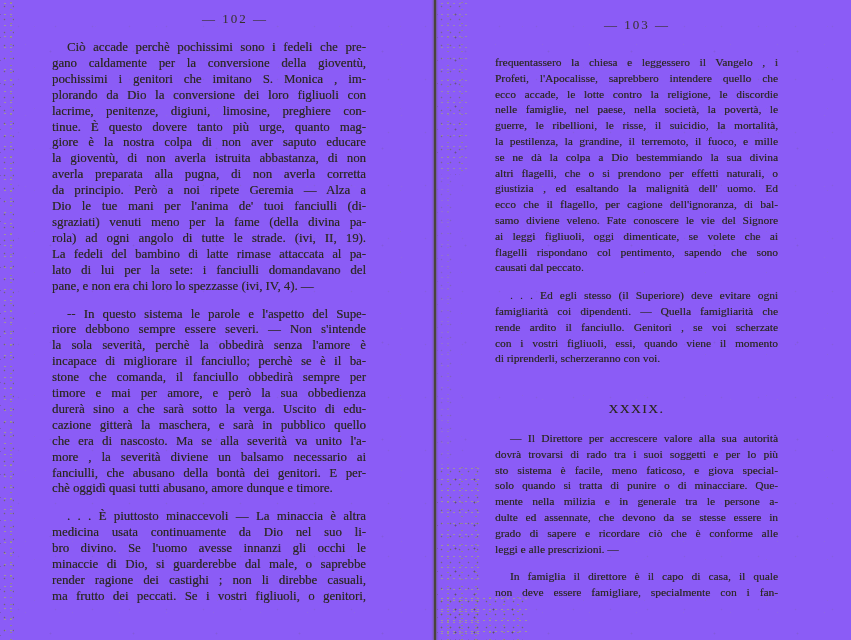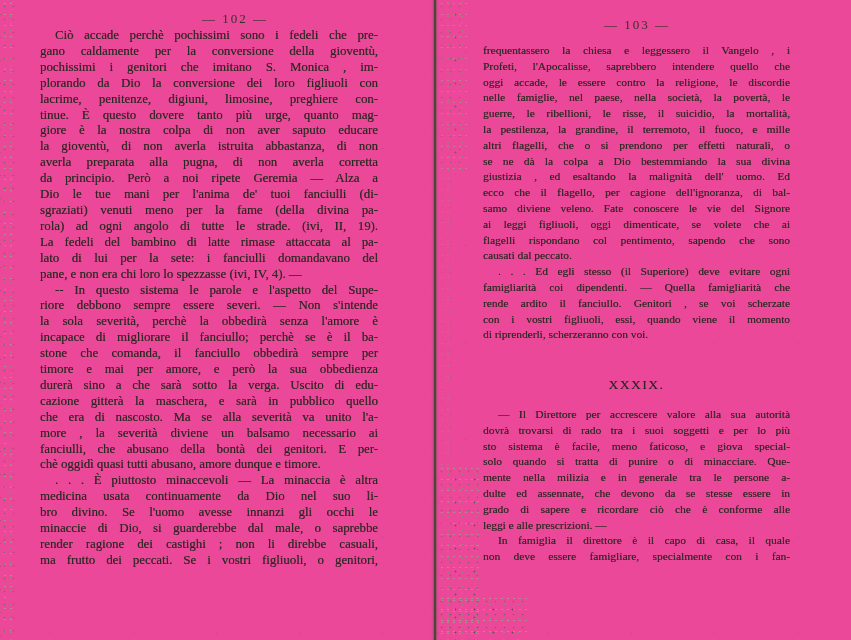--- a/index.html
+++ b/index.html
@@ -1,19 +1,19 @@
 <!DOCTYPE html>
 <html><head>
 <meta charset="utf-8">
 <style>
   html,body{margin:0;padding:0;}
   #scan-canvas{
     position:relative;
     width:851px;height:640px;
-    background:#ec4899;
+    background:#8b5cf6;
     overflow:hidden;
     font-family:"Liberation Serif", serif;
     color:#2b2822;
   }
   
   .page-header{
     position:absolute;
     text-align:center;
     font-size:13px;
     letter-spacing:2px;
@@ -24,21 +24,21 @@
   #right-header{left:552px;top:17px;width:170px;}
   .page-body{position:absolute;}
   #left-body{
     left:40px;top:28px;width:338px;
     font-size:12.8px;line-height:15.9px;
   }
   #right-body{
     left:483px;top:43px;width:307px;
     font-size:11.4px;line-height:15.8px;
   }
-  .block{margin:0;}
+  .block{margin:12px;}
   .line{
     text-align:justify;
     text-align-last:justify;
     white-space:normal;
     text-shadow:0.3px 0 0 rgba(43,40,34,0.55);
   }
   .line.last{text-align-last:left;}
   .line.first{text-indent:15px;}
   .block.heading{
     text-align:center;
@@ -124,26 +124,26 @@
         <div class="line">minaccie di Dio, si guarderebbe dal male, o saprebbe</div>
         <div class="line">render ragione dei castighi ; non li direbbe casuali,</div>
         <div class="line">ma frutto dei peccati. Se i vostri figliuoli, o genitori,</div>
       </div>
     </div>
 
   <div id="right-body" class="page-body">
       <div class="block para">
         <div class="line">frequentassero la chiesa e leggessero il Vangelo , i</div>
         <div class="line">Profeti, l'Apocalisse, saprebbero intendere quello che</div>
-        <div class="line">oggi accade, le essere contro la religione, le discordie</div>
+        <div class="line">ecco accade, le lotte contro la religione, le discordie</div>
         <div class="line">nelle famiglie, nel paese, nella società, la povertà, le</div>
         <div class="line">guerre, le ribellioni, le risse, il suicidio, la mortalità,</div>
         <div class="line">la pestilenza, la grandine, il terremoto, il fuoco, e mille</div>
+        <div class="line">se ne dà la colpa a Dio bestemmiando la sua divina</div>
         <div class="line">altri flagelli, che o si prendono per effetti naturali, o</div>
-        <div class="line">se ne dà la colpa a Dio bestemmiando la sua divina</div>
         <div class="line">giustizia , ed esaltando la malignità dell' uomo. Ed</div>
         <div class="line">ecco che il flagello, per cagione dell'ignoranza, di bal-</div>
         <div class="line">samo diviene veleno. Fate conoscere le vie del Signore</div>
         <div class="line">ai leggi figliuoli, oggi dimenticate, se volete che ai</div>
         <div class="line">flagelli rispondano col pentimento, sapendo che sono</div>
         <div class="line last">causati dal peccato.</div>
       </div>
       <div class="block para">
         <div class="line first">. . . Ed egli stesso (il Superiore) deve evitare ogni</div>
         <div class="line">famigliarità coi dipendenti. — Quella famigliarità che</div>

